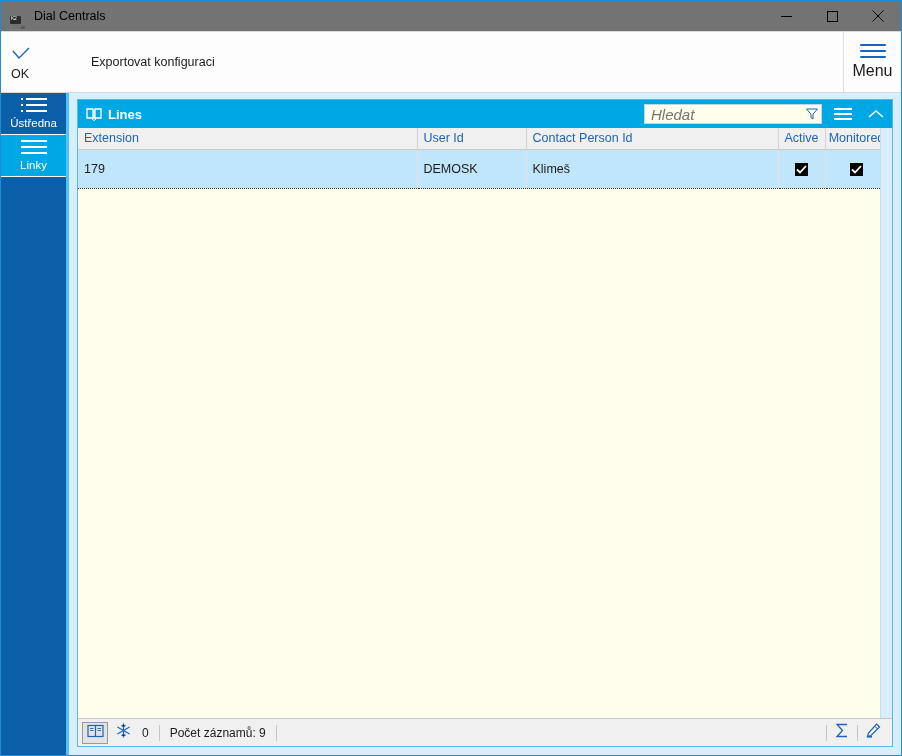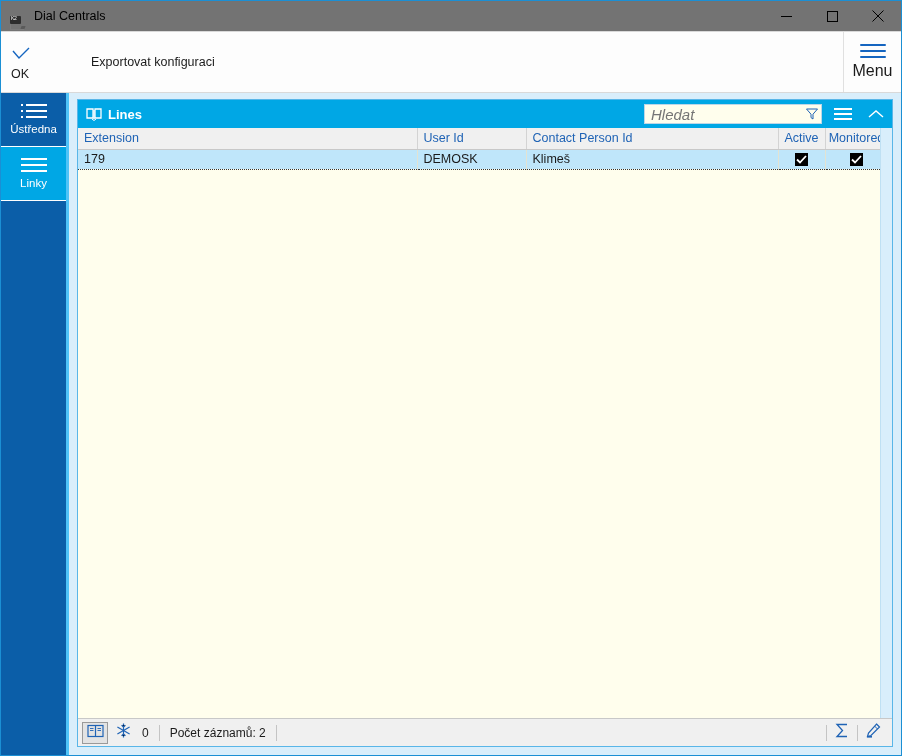--- a/index.html
+++ b/index.html
@@ -113,21 +113,21 @@
   .body-row { flex: 1; display: flex; min-height: 0; }
 
   
   .sidebar {
     width: 68px; min-width: 68px;
     background: #0b5ea8;
     display: flex; flex-direction: column;
     border-right: 3px solid #4fc3f7;
   }
   .side-item {
-    height: 54px;
+    height: 42px;
     display: flex; flex-direction: column;
     align-items: center; justify-content: center;
     gap: 5px;
     color: #ffffff; font-size: 12px;
     border-bottom: 1px solid #ffffff;
   }
   .side-item.active { background: #00a7e5; }
   .side-rest { flex: 1; }
   .si-icon { width: 26px; }
   .si-icon .ln {
@@ -213,21 +213,21 @@
     text-align: left;
     font-size: 12.5px;
     height: 21px;
     padding: 0 6px;
     border-right: 1px solid #d3d3d3;
     border-bottom: 1px solid #c8c8c8;
     white-space: nowrap;
   }
   table.grid th.c { text-align: center; padding: 0 2px; }
   table.grid td {
-    height: 20px;
+    height: 39px;
     padding: 0 6px;
     border-right: 1px solid #e3e3d2;
     border-bottom: 1px solid #e3e3d2;
     color: #1b1b1b;
     white-space: nowrap;
     overflow: hidden;
   }
   table.grid td.c { text-align: center; padding: 0; }
   tr.row-selected td {
     background: #bfe6fa;
@@ -460,21 +460,21 @@
                   <path d="M1.4 3.9 L13.6 11.1"></path>
                   <path d="M13.6 3.9 L1.4 11.1"></path>
                   <path d="M5.6 2.2 L7.5 4 L9.4 2.2"></path>
                   <path d="M5.6 12.8 L7.5 11 L9.4 12.8"></path>
                 </g>
               </svg>
             </span>
           </div>
           <div class="sb-num">0</div>
           <div class="sb-sep"></div>
-          <div class="sb-text">Počet záznamů: 2</div>
+          <div class="sb-text">Počet záznamů: 9</div>
           <div class="sb-sep"></div>
 
           <div class="sb-right">
             <div class="sb-sep"></div>
             <div class="sb-btn">
               <span>
                 <svg width="14" height="15" viewBox="0 0 14 15">
                   <path d="M12 1.5 H2 L7.5 7.5 L2 13.5 H12" fill="none" stroke="#1f63b5" stroke-width="1.3"></path>
                 </svg>
               </span>

